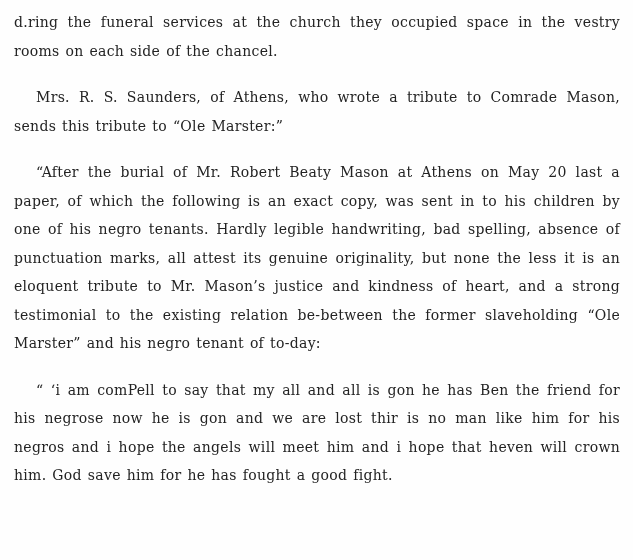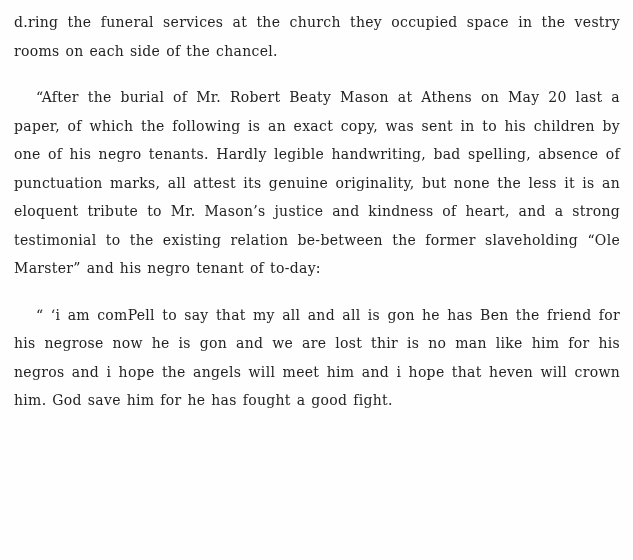--- a/index.html
+++ b/index.html
@@ -46,19 +46,20 @@
   }
 </style>
 </head>
 <body>
 
 <div class="page">
   <div class="column">
 
     <p class="noindent">d.ring the funeral services at the church they occupied space in the vestry rooms on each side of the chancel.</p>
 
+    <p class="indent">Mrs. R. S. Saunders, of Athens, who wrote a tribute to Comrade Mason, sends this tribute to “Ole Marster:”</p>
 
     <p class="indent">“After the burial of Mr. Robert Beaty Mason at Athens on May 20 last a paper, of which the following is an exact copy, was sent in to his children by one of his negro tenants. Hardly legible handwriting, bad spelling, absence of punctuation marks, all attest its genuine originality, but none the less it is an eloquent tribute to Mr. Mason’s justice and kindness of heart, and a strong testimonial to the existing relation be-between the former slaveholding “Ole Marster” and his negro tenant of to-day:</p>
 
     <p class="indent">“ ‘i am comPell to say that my all and all is gon he has Ben the friend for his negrose now he is gon and we are lost thir is no man like him for his negros and i hope the angels will meet him and i hope that heven will crown him.  God save him for he has fought a good fight.</p>
 
   </div>
 </div>
 
 </body></html>

